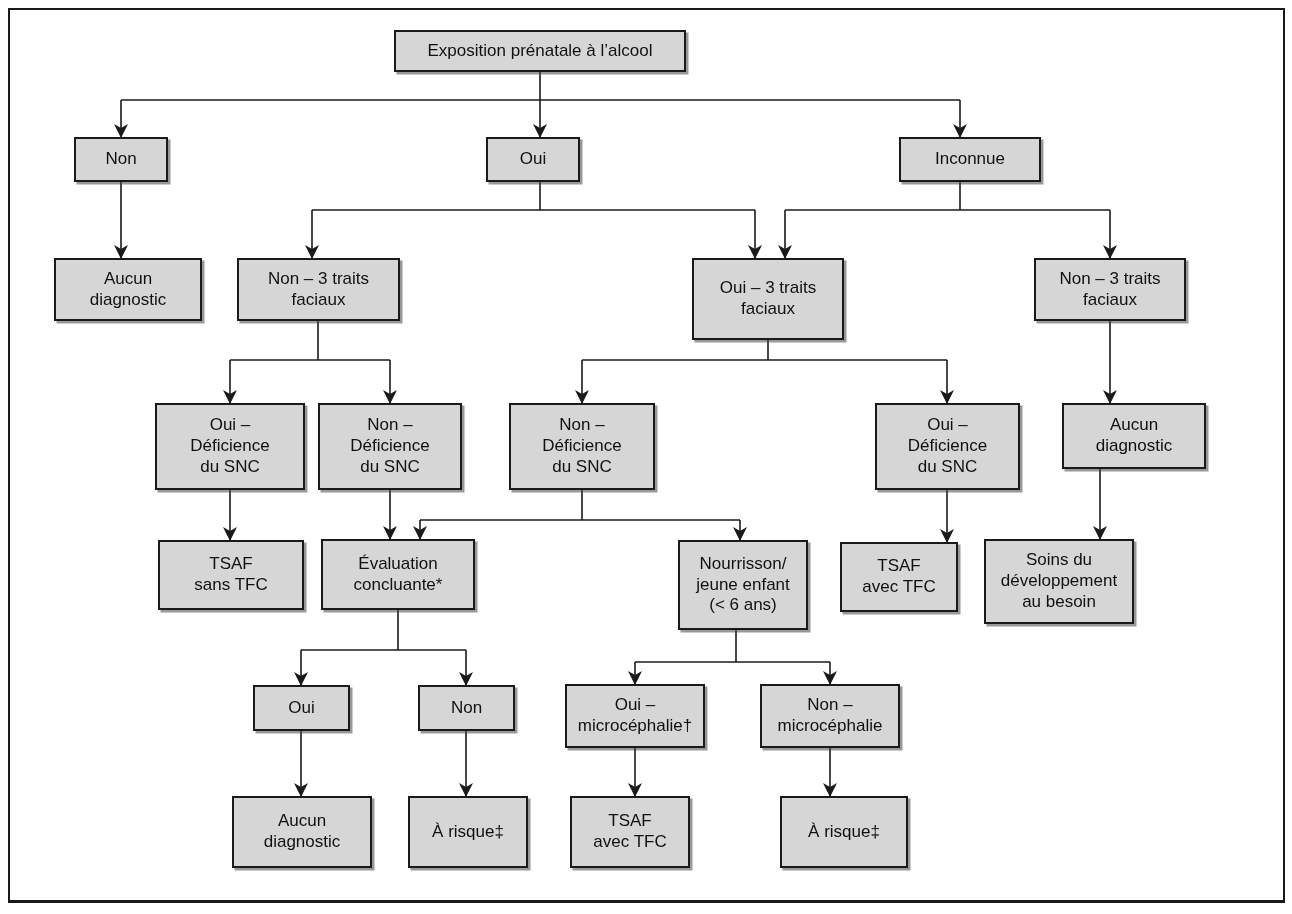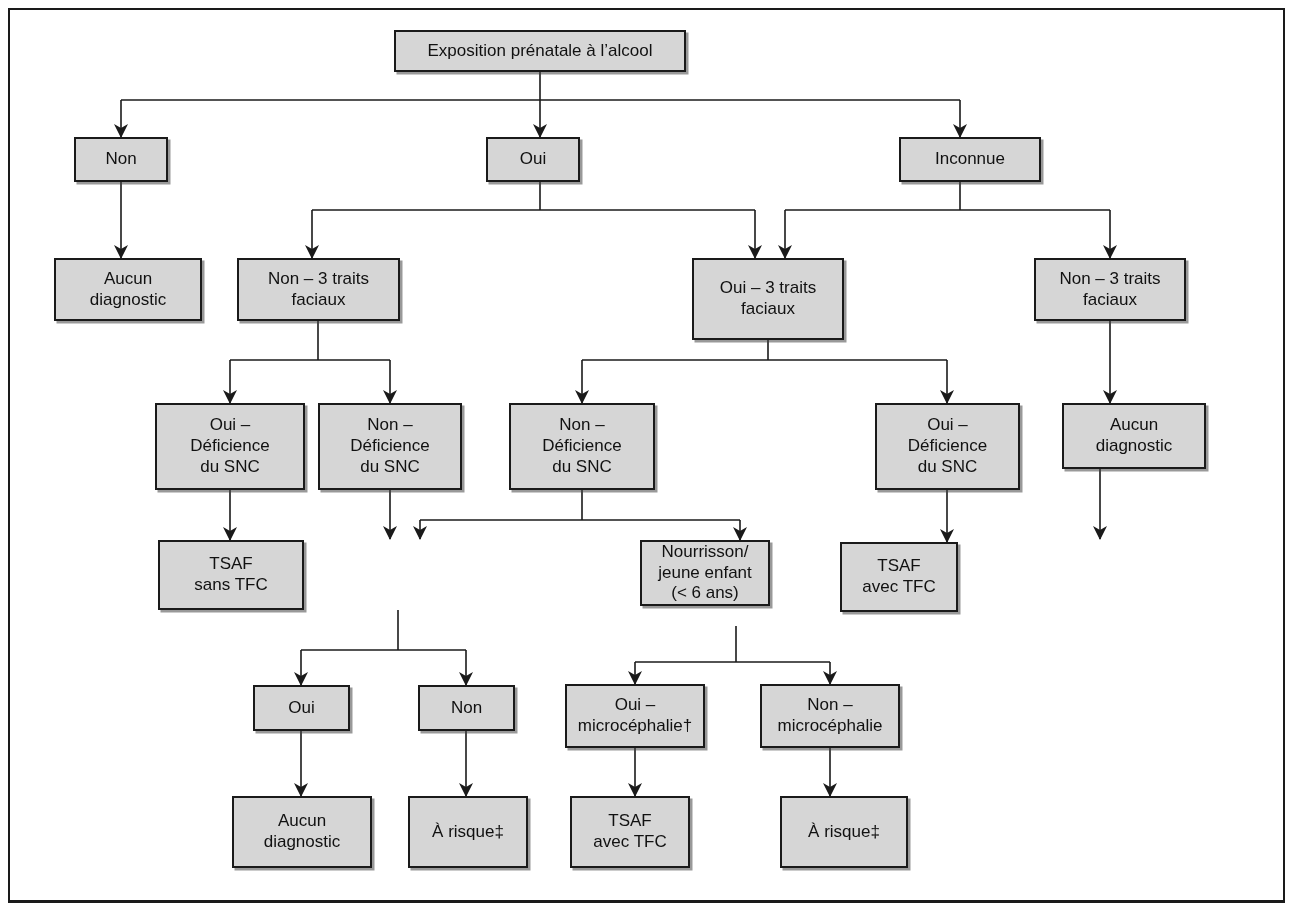--- a/index.html
+++ b/index.html
@@ -137,25 +137,30 @@
 Déficience
 du SNC</div>
   <div class="node" style="left:875px;top:403px;width:145px;height:87px">Oui –
 Déficience
 du SNC</div>
   <div class="node" style="left:1062px;top:403px;width:144px;height:66px">Aucun
 diagnostic</div>
 
   <div class="node" style="left:158px;top:540px;width:146px;height:70px">TSAF
 sans TFC</div>
-  <div class="node" style="left:640px;top:540px;width:130px;height:66px">Nourrisson/
+  <div class="node" style="left:321px;top:539px;width:154px;height:71px">Évaluation
+concluante*</div>
+  <div class="node" style="left:678px;top:540px;width:130px;height:90px">Nourrisson/
 jeune enfant
 (&lt; 6 ans)</div>
   <div class="node" style="left:840px;top:542px;width:118px;height:70px">TSAF
 avec TFC</div>
+  <div class="node" style="left:984px;top:539px;width:150px;height:85px">Soins du
+développement
+au besoin</div>
 
   <div class="node" style="left:253px;top:685px;width:97px;height:46px">Oui</div>
   <div class="node" style="left:418px;top:685px;width:97px;height:46px">Non</div>
   <div class="node" style="left:565px;top:684px;width:140px;height:64px">Oui –
 microcéphalie†</div>
   <div class="node" style="left:760px;top:684px;width:140px;height:64px">Non –
 microcéphalie</div>
 
   <div class="node" style="left:232px;top:796px;width:140px;height:72px">Aucun
 diagnostic</div>

